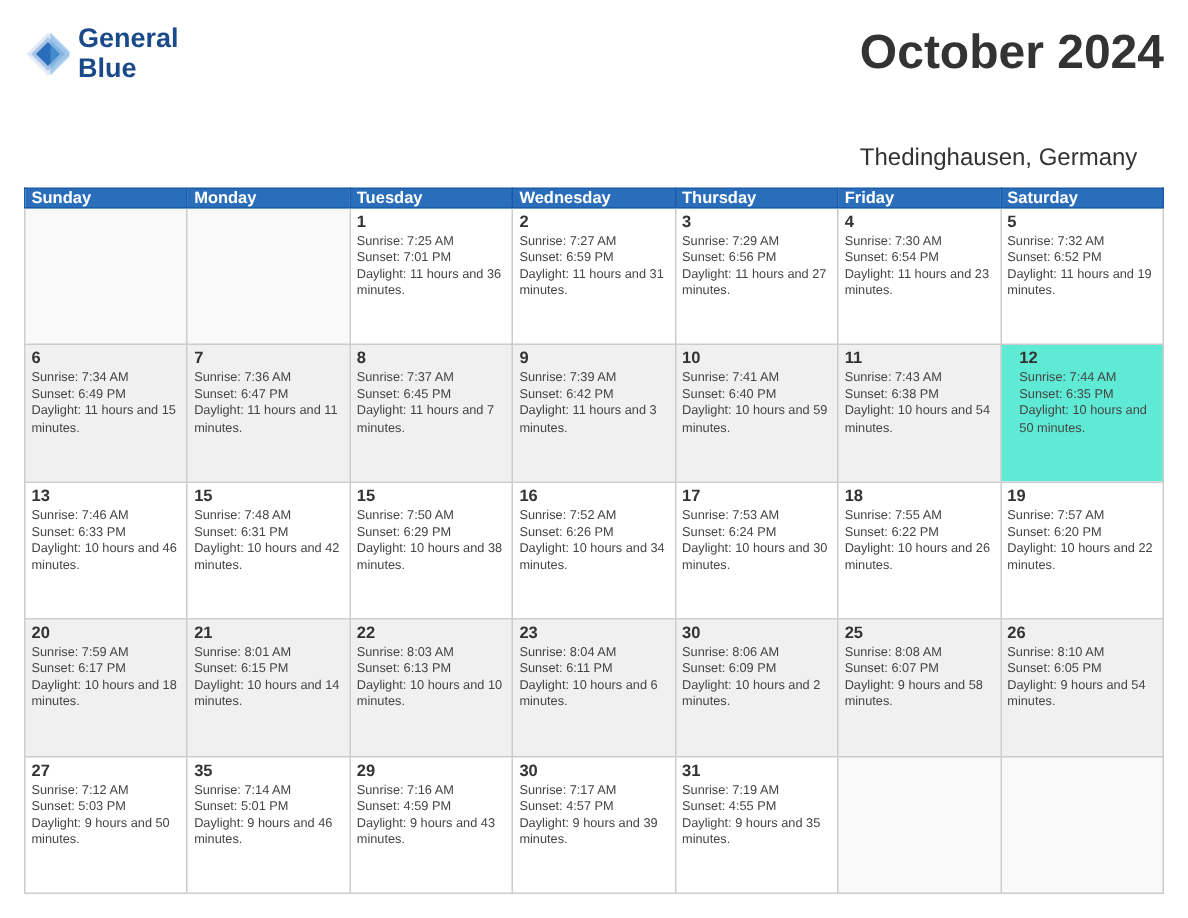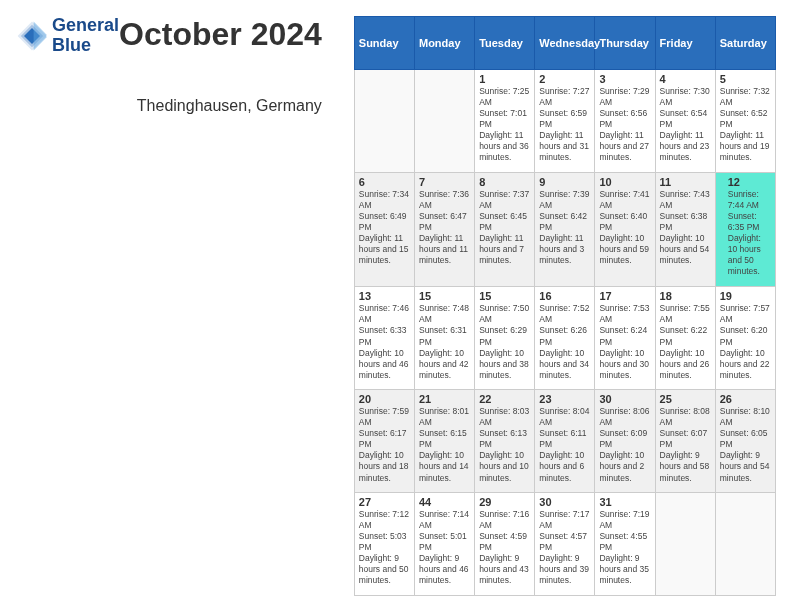--- a/index.html
+++ b/index.html
@@ -8,22 +8,21 @@
       background: #fff;
       width: 792px;
       height: 612px;
       overflow: hidden;
     }
     .page {
       width: 792px;
       height: 612px;
       padding: 16px;
       display: flex;
-      flex-direction: row;
-      gap: 32px;
+      flex-direction: column;
     }
     .header {
       display: flex;
       justify-content: space-between;
       align-items: flex-start;
       margin-bottom: 10px;
     }
     .logo {
       display: flex;
       align-items: center;
@@ -33,21 +32,20 @@
       font-weight: bold;
       color: #1a4a8a;
       line-height: 1.1;
     }
     .logo-icon {
       width: 32px;
       height: 32px;
       margin-right: 4px;
     }
     .title-section {
-      text-align: right;
     }
     .month-title {
       font-size: 32px;
       font-weight: bold;
       color: #333;
     }
     .location {
       font-size: 16px;
       color: #333;
       margin-top: 44px;
@@ -57,21 +55,21 @@
       border: 1px solid #ccc;
       border-collapse: collapse;
       width: 100%;
       table-layout: fixed;
     }
     .calendar th {
       background-color: #2a6ebb;
       color: white;
       font-size: 11px;
       font-weight: bold;
-      padding: 20px 4px;
+      padding: 0 4px;
       text-align: left;
       border: 1px solid #1a5aaa;
     }
     .calendar td {
       border: 1px solid #ccc;
       vertical-align: top;
       padding: 3px 4px;
       font-size: 9px;
       color: #333;
       background: #fff;
@@ -249,21 +247,21 @@
             <span class="day-number">26</span>
             <div class="day-detail">Sunrise: 8:10 AM<br>Sunset: 6:05 PM<br>Daylight: 9 hours and 54 minutes.</div>
           </td>
         </tr>
         <tr>
           <td>
             <span class="day-number">27</span>
             <div class="day-detail">Sunrise: 7:12 AM<br>Sunset: 5:03 PM<br>Daylight: 9 hours and 50 minutes.</div>
           </td>
           <td>
-            <span class="day-number">44</span>
+            <span class="day-number">35</span>
             <div class="day-detail">Sunrise: 7:14 AM<br>Sunset: 5:01 PM<br>Daylight: 9 hours and 46 minutes.</div>
           </td>
           <td>
             <span class="day-number">29</span>
             <div class="day-detail">Sunrise: 7:16 AM<br>Sunset: 4:59 PM<br>Daylight: 9 hours and 43 minutes.</div>
           </td>
           <td>
             <span class="day-number">30</span>
             <div class="day-detail">Sunrise: 7:17 AM<br>Sunset: 4:57 PM<br>Daylight: 9 hours and 39 minutes.</div>
           </td>

